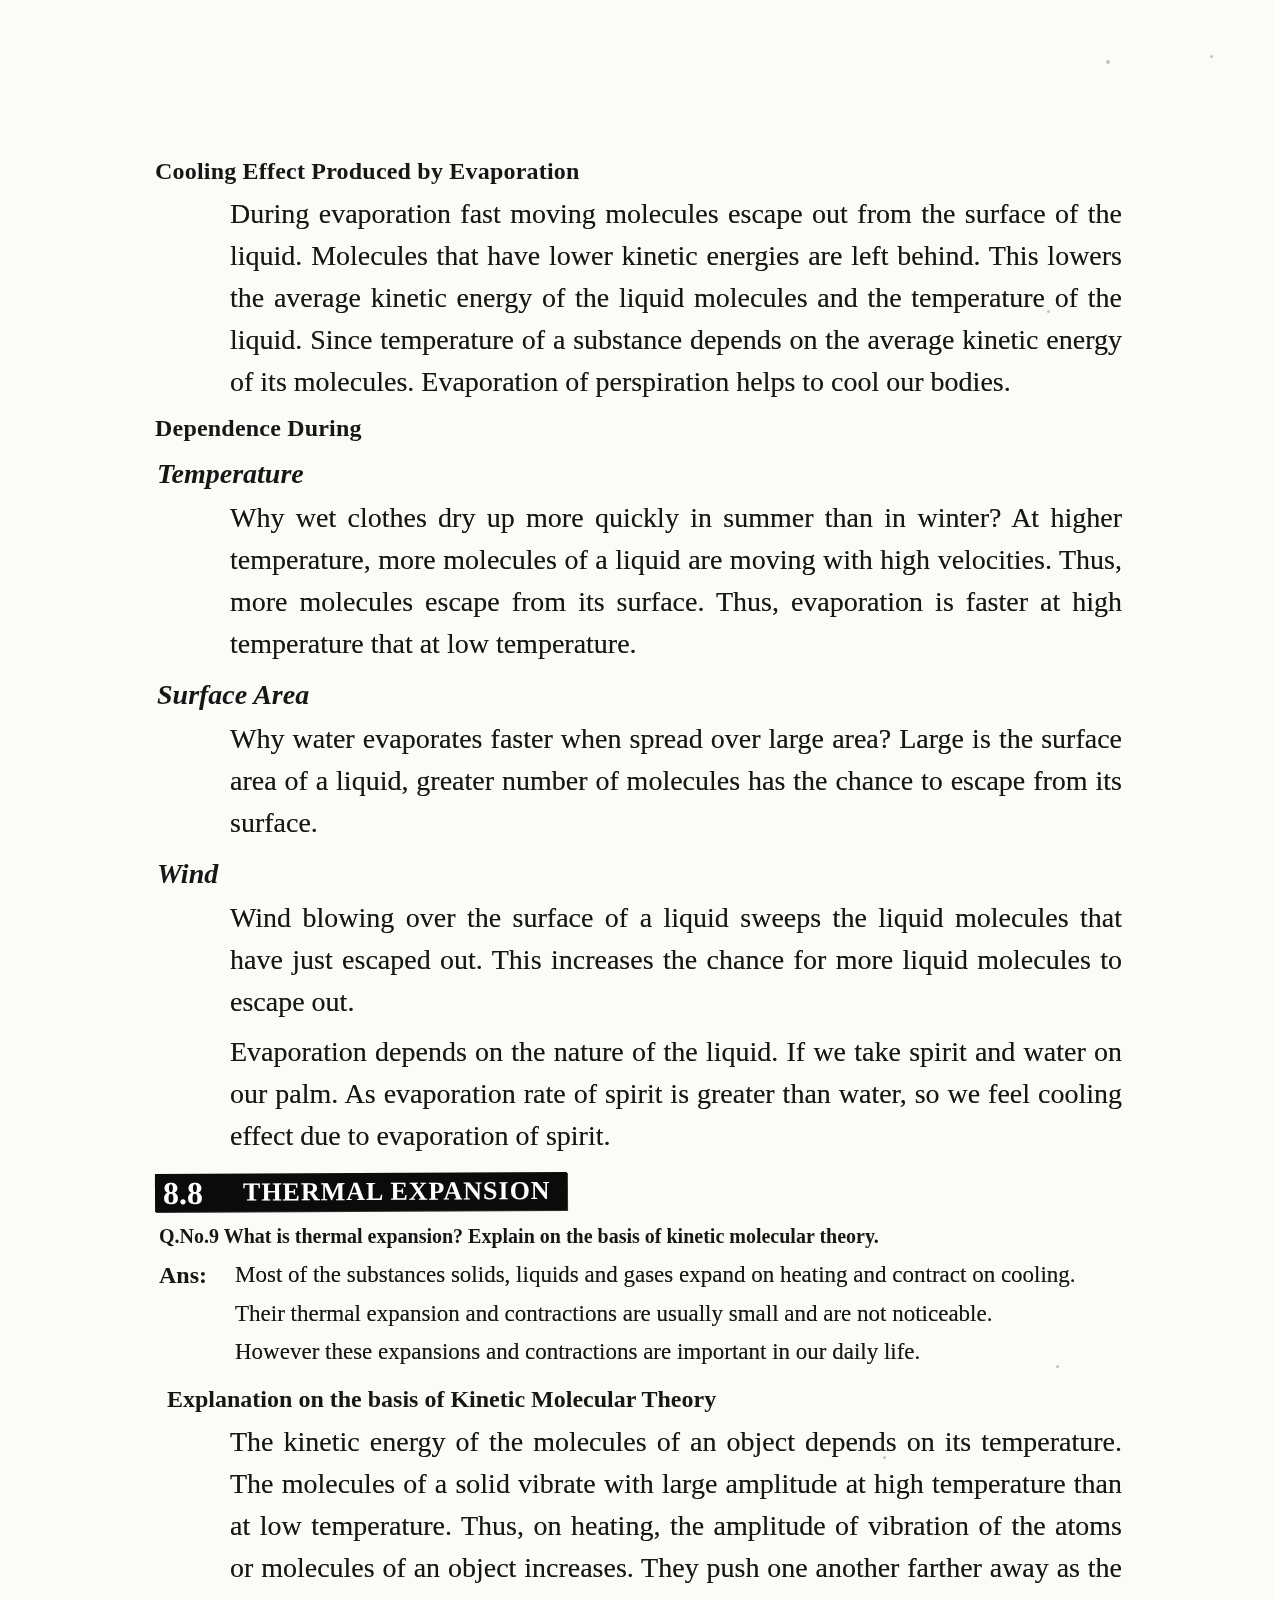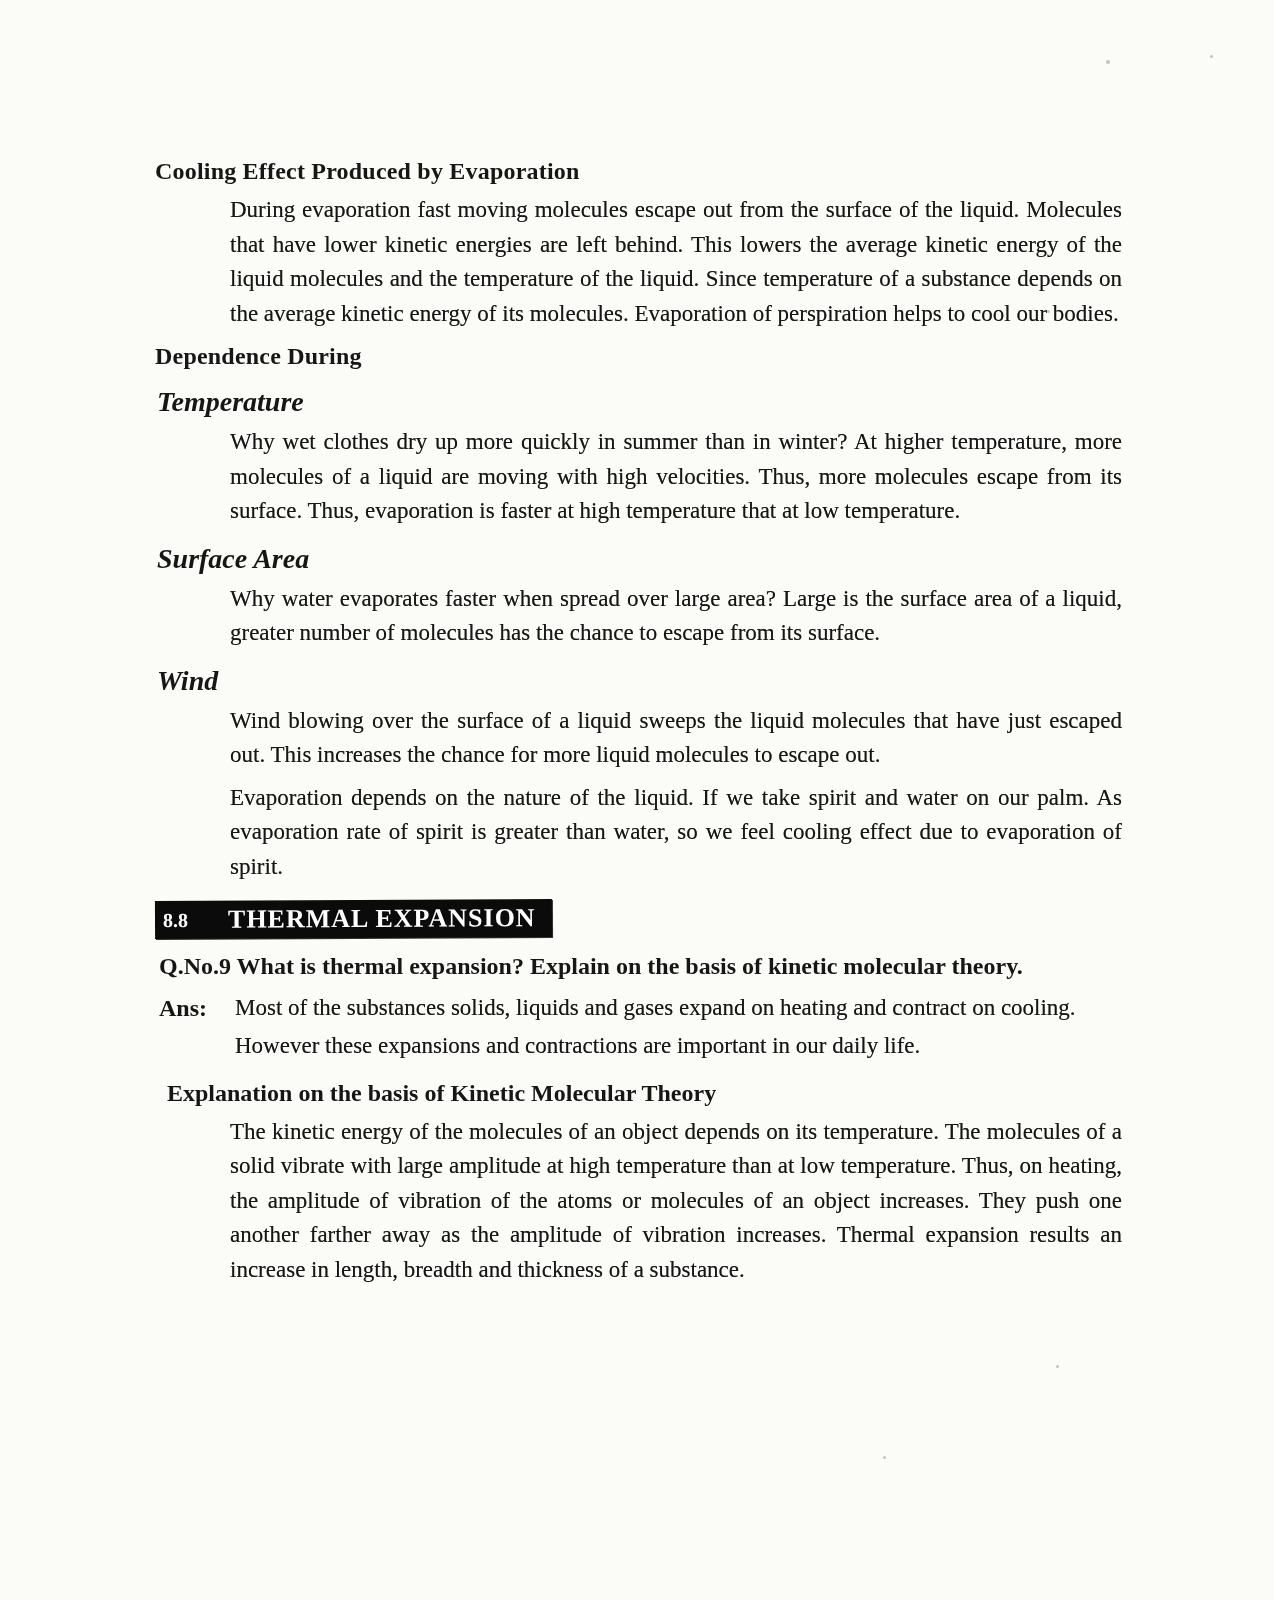--- a/index.html
+++ b/index.html
@@ -29,50 +29,50 @@
     letter-spacing: 0.2px;
   }
   .h-italic {
     font-weight: bold;
     font-style: italic;
     font-size: 28px;
     line-height: 1.25;
     margin: 12px 0 6px 2px;
   }
   .para {
-    font-size: 23px;
+    font-size: 28px;
     line-height: 1.5;
     text-align: justify;
     margin: 0 0 8px 75px;
     text-shadow: 0 0 0.5px rgba(20,20,20,0.55);
   }
   .banner {
     display: inline-flex;
     align-items: center;
     background: #0b0b0b;
     color: #ffffff;
     height: 38px;
     padding: 0 16px 0 8px;
     margin: 8px 0 8px 0;
     gap: 40px;
     transform: rotate(-0.3deg);
     box-shadow: 1px 1px 0 #333;
   }
   .banner-num {
-    font-size: 20px;
+    font-size: 32px;
     font-weight: bold;
   }
   .banner-title {
     font-size: 26px;
     font-weight: bold;
     letter-spacing: 1px;
   }
   .q-line {
     font-weight: bold;
-    font-size: 24px;
+    font-size: 20px;
     line-height: 1.35;
     margin: 4px 0 8px 4px;
   }
   .ans-row {
     display: flex;
     align-items: flex-start;
     margin: 0 0 0 4px;
   }
   .ans-label {
     font-weight: bold;
@@ -139,20 +139,21 @@
     <span class="banner-num">8.8</span>
     <span class="banner-title">THERMAL EXPANSION</span>
   </div>
 
   <div class="q-line">Q.No.9 What is thermal expansion? Explain on the basis of kinetic molecular theory.</div>
 
   <div class="ans-row">
     <div class="ans-label">Ans:</div>
     <div class="ans-body">
       <div class="ans-para">Most of the substances solids, liquids and gases expand on heating and contract on cooling.</div>
+      <div class="ans-para">Their thermal expansion and contractions are usually small and are not noticeable.</div>
       <div class="ans-para">However these expansions and contractions are important in our daily life.</div>
     </div>
   </div>
 
   <div class="h-explanation">Explanation on the basis of Kinetic Molecular Theory</div>
   <div class="para">The kinetic energy of the molecules of an object depends on its temperature. The molecules of a solid vibrate with large amplitude at high temperature than at low temperature. Thus, on heating, the amplitude of vibration of the atoms or molecules of an object increases. They push one another farther away as the amplitude of vibration increases. Thermal expansion results an increase in length, breadth and thickness of a substance.</div>
 
 </div>
 
 </body></html>

